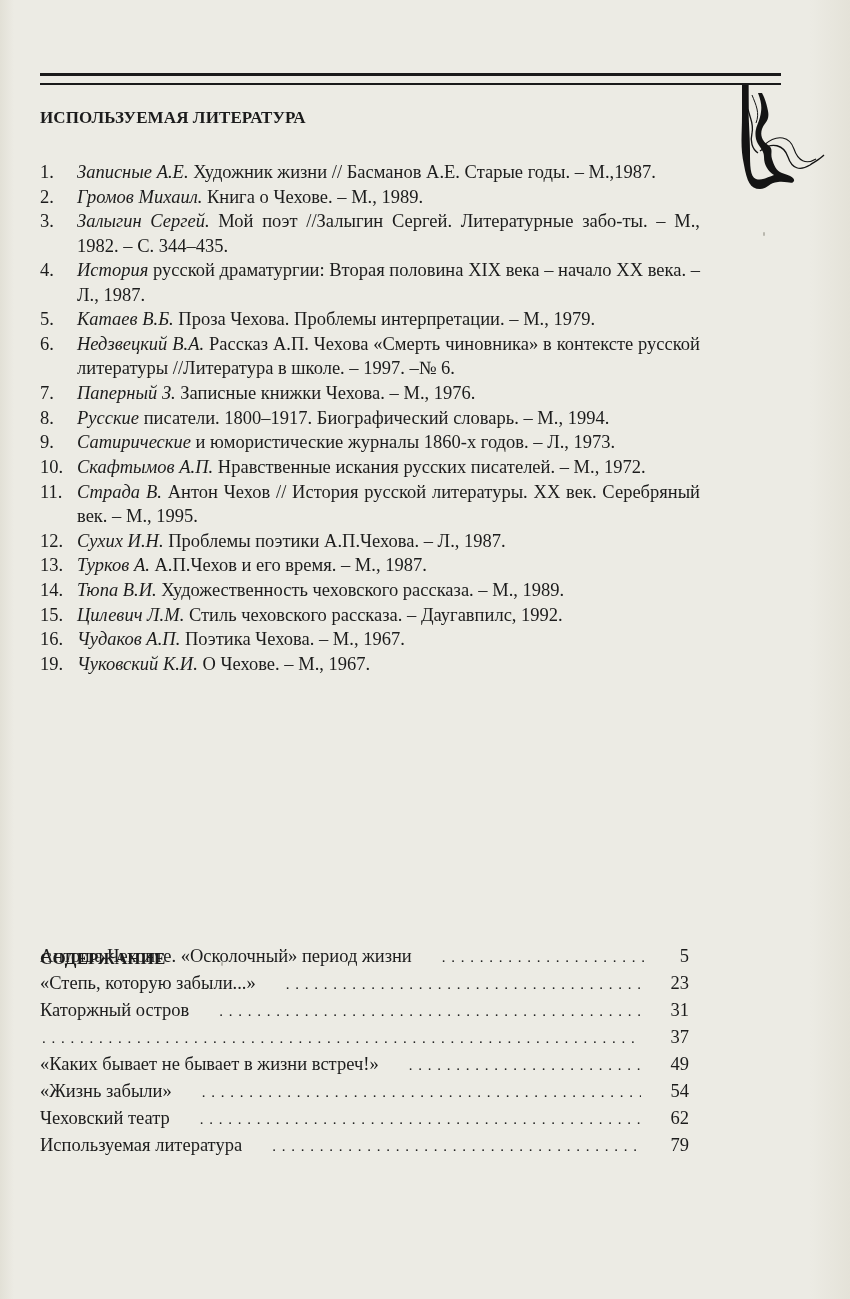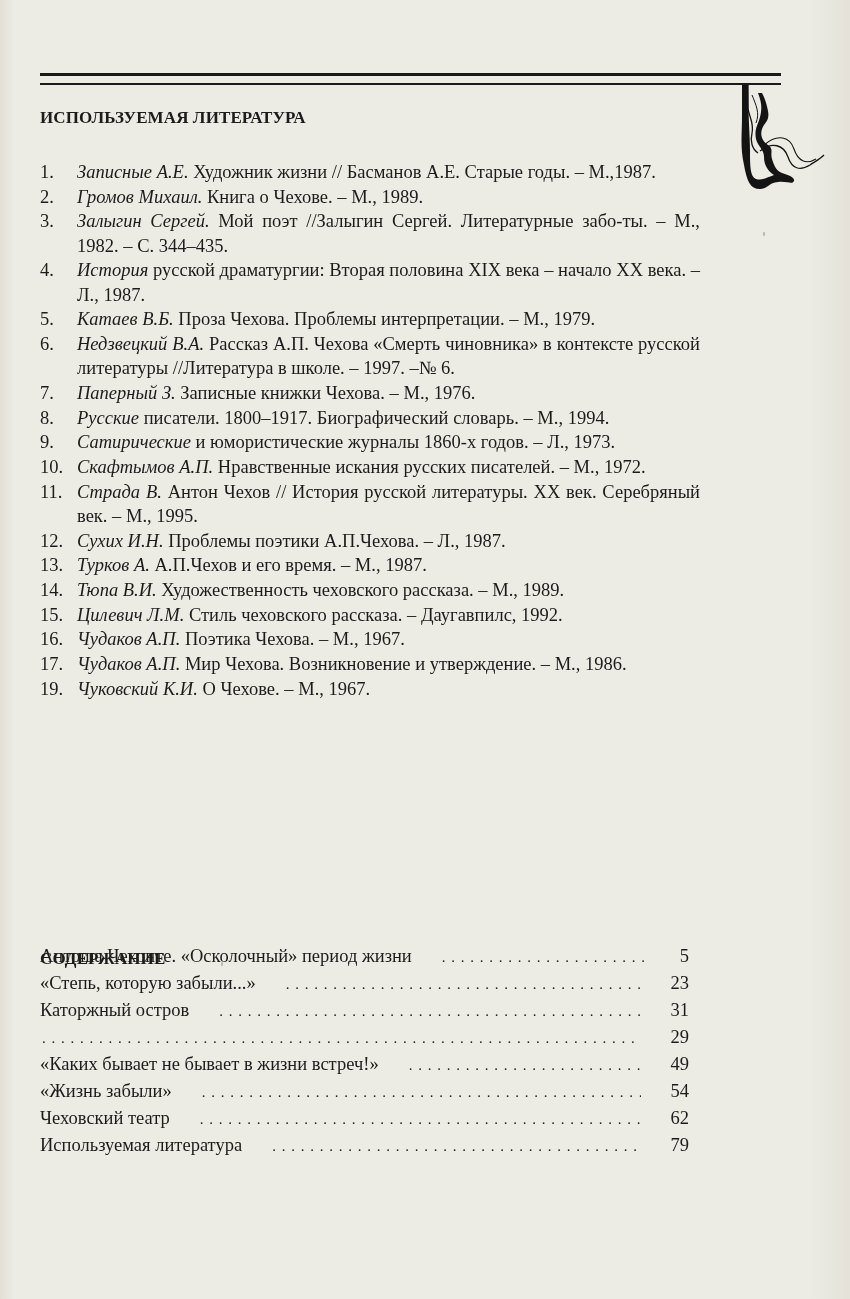--- a/index.html
+++ b/index.html
@@ -136,21 +136,20 @@
   <li class="bib-item"><span class="bib-num">7.</span><span class="bib-author">Паперный З.</span><span> Записные книжки Чехова. – М., 1976.</span></li>
   <li class="bib-item"><span class="bib-num">8.</span><span class="bib-author">Русские</span><span> писатели. 1800–1917. Биографический словарь. – М., 1994.</span></li>
   <li class="bib-item"><span class="bib-num">9.</span><span class="bib-author">Сатирические</span><span> и юмористические журналы 1860-х годов. – Л., 1973.</span></li>
   <li class="bib-item"><span class="bib-num">10.</span><span class="bib-author">Скафтымов А.П.</span><span> Нравственные искания русских писателей. – М., 1972.</span></li>
   <li class="bib-item"><span class="bib-num">11.</span><span class="bib-author">Страда В.</span><span> Антон Чехов // История русской литературы. XX век. Серебряный век. – М., 1995.</span></li>
   <li class="bib-item"><span class="bib-num">12.</span><span class="bib-author">Сухих И.Н.</span><span> Проблемы поэтики А.П.Чехова. – Л., 1987.</span></li>
   <li class="bib-item"><span class="bib-num">13.</span><span class="bib-author">Турков А.</span><span> А.П.Чехов и его время. – М., 1987.</span></li>
   <li class="bib-item"><span class="bib-num">14.</span><span class="bib-author">Тюпа В.И.</span><span> Художественность чеховского рассказа. – М., 1989.</span></li>
   <li class="bib-item"><span class="bib-num">15.</span><span class="bib-author">Цилевич Л.М.</span><span> Стиль чеховского рассказа. – Даугавпилс, 1992.</span></li>
   <li class="bib-item"><span class="bib-num">16.</span><span class="bib-author">Чудаков А.П.</span><span> Поэтика Чехова. – М., 1967.</span></li>
-  <li class="bib-item"><span class="bib-num">17.</span><span class="bib-author">Чудаков А.П.</span><span> Мир Чехова. Возникновение и утверждение. – М., 1986.</span></li>
   <li class="bib-item"><span class="bib-num">19.</span><span class="bib-author">Чуковский К.И.</span><span> О Чехове. – М., 1967.</span></li>
 </ol>
 
 <h2 class="section-title title-toc">СОДЕРЖАНИЕ</h2>
 
 <ul class="toc-list">
   <li class="toc-item">
       <span class="toc-title">Антоша Чехонте. «Осколочный» период жизни</span>
       <span class="toc-leader"></span>
       <span class="toc-page">5</span>
@@ -160,21 +159,21 @@
       <span class="toc-leader"></span>
       <span class="toc-page">23</span>
     </li>
   <li class="toc-item">
       <span class="toc-title">Каторжный остров</span>
       <span class="toc-leader"></span>
       <span class="toc-page">31</span>
     </li>
   <li class="toc-item">
       <span class="toc-leader"></span>
-      <span class="toc-page">29</span>
+      <span class="toc-page">37</span>
     </li>
   <li class="toc-item">
       <span class="toc-title">«Каких бывает не бывает в жизни встреч!»</span>
       <span class="toc-leader"></span>
       <span class="toc-page">49</span>
     </li>
   <li class="toc-item">
       <span class="toc-title">«Жизнь забыли»</span>
       <span class="toc-leader"></span>
       <span class="toc-page">54</span>

